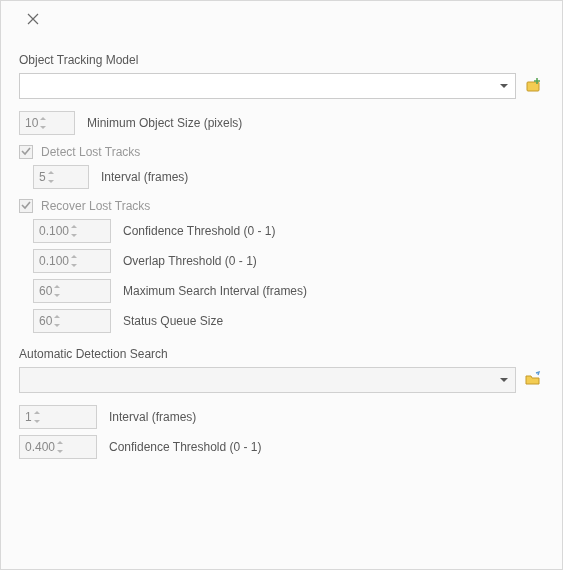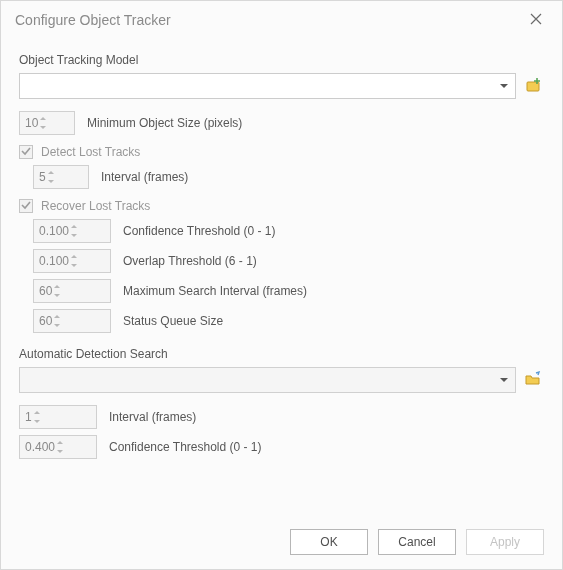--- a/index.html
+++ b/index.html
@@ -171,21 +171,20 @@
     border-right: 3px solid transparent;
     border-top: 3px solid #b8b8b8;
   }
 </style>
 </head>
 <body>
 
 <div class="dialog">
 
   <div class="titlebar">
-    <span class="titlebar-title">Configure Object Tracker</span>
     <div class="close-btn">
       <span>
         <svg viewBox="0 0 12 12">
             <path d="M1 1 L11 11 M11 1 L1 11" stroke="#6a6a6a" stroke-width="1.2" fill="none"></path>
           </svg>
       </span>
     </div>
   </div>
 
   <div class="content">
@@ -279,21 +278,21 @@
         <span>0.100</span>
         <div class="spinner-arrows">
           <div class="arr">
               <div class="caret-up-sm"></div>
             </div>
           <div class="arr">
               <div class="caret-down-sm"></div>
             </div>
         </div>
       </div>
-      <span class="row-label">Overlap Threshold (6 - 1)</span>
+      <span class="row-label">Overlap Threshold (0 - 1)</span>
     </div>
 
     <div class="spinner-row indent1">
       <div class="spinner wide">
         <span>60</span>
         <div class="spinner-arrows">
           <div class="arr">
               <div class="caret-up-sm"></div>
             </div>
           <div class="arr">
@@ -361,19 +360,14 @@
           <div class="arr">
               <div class="caret-down-sm"></div>
             </div>
         </div>
       </div>
       <span class="row-label">Confidence Threshold (0 - 1)</span>
     </div>
 
   </div>
 
-  <div class="button-bar">
-    <div class="btn">OK</div>
-    <div class="btn">Cancel</div>
-    <div class="btn disabled">Apply</div>
-  </div>
 
 </div>
 
 </body></html>

